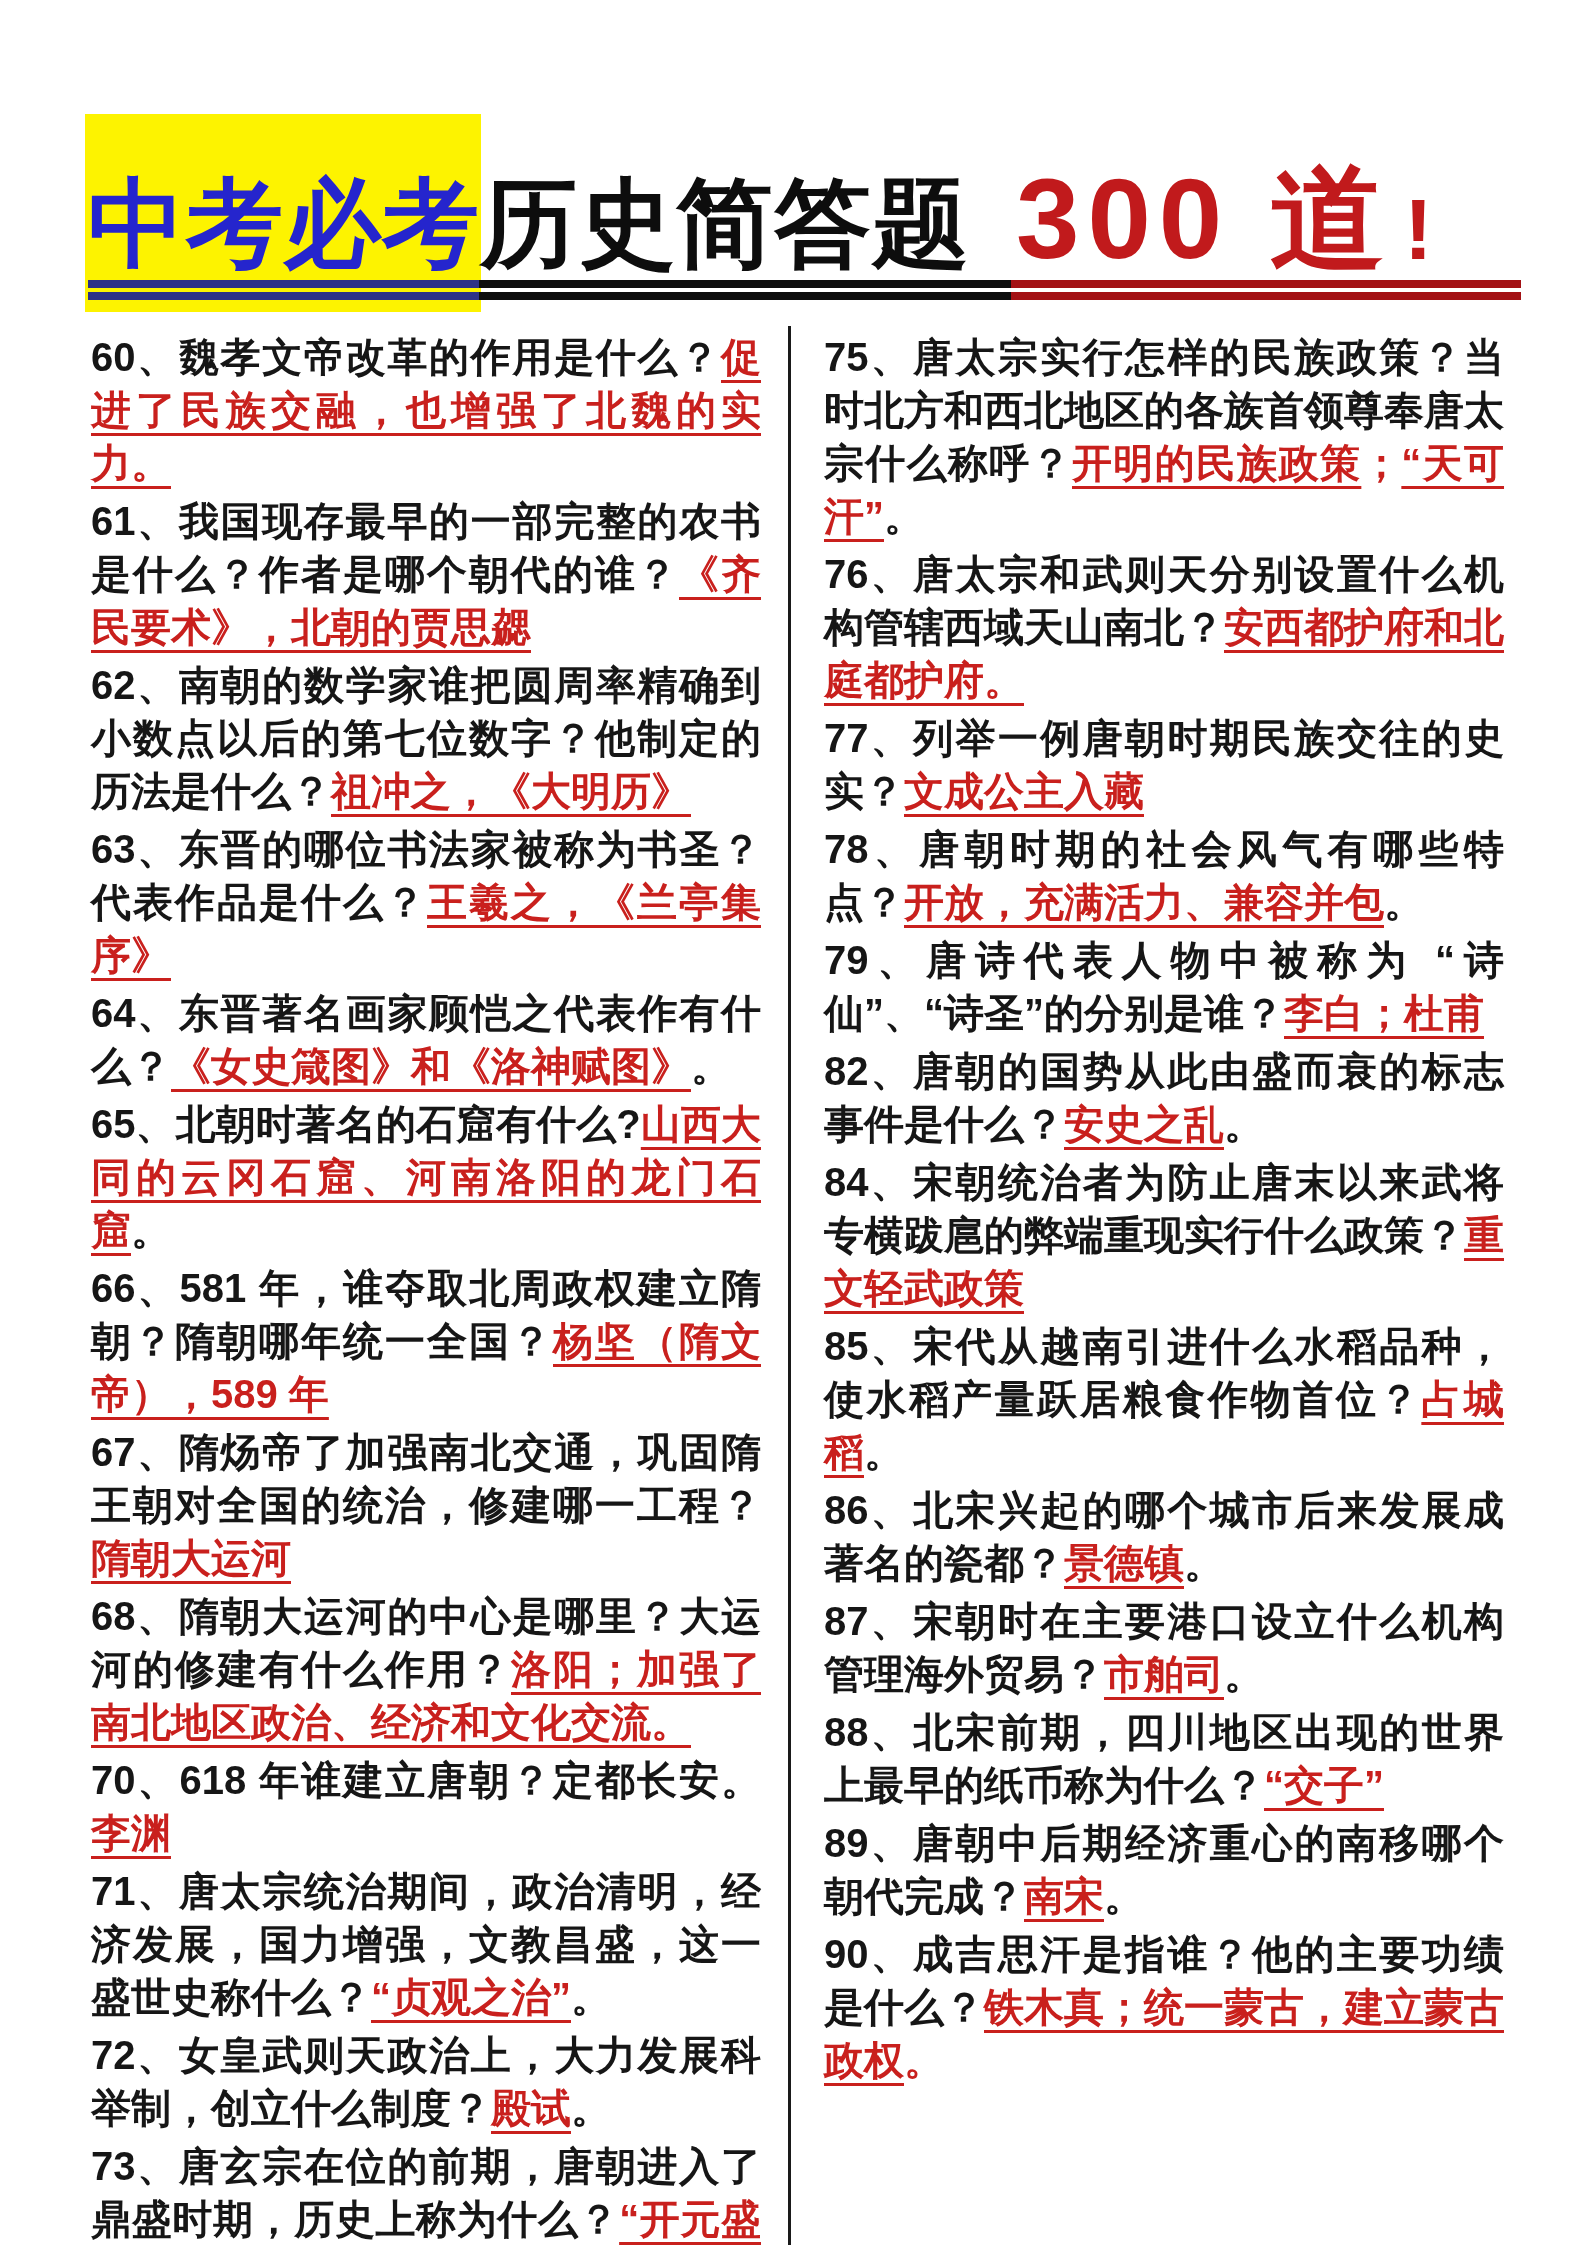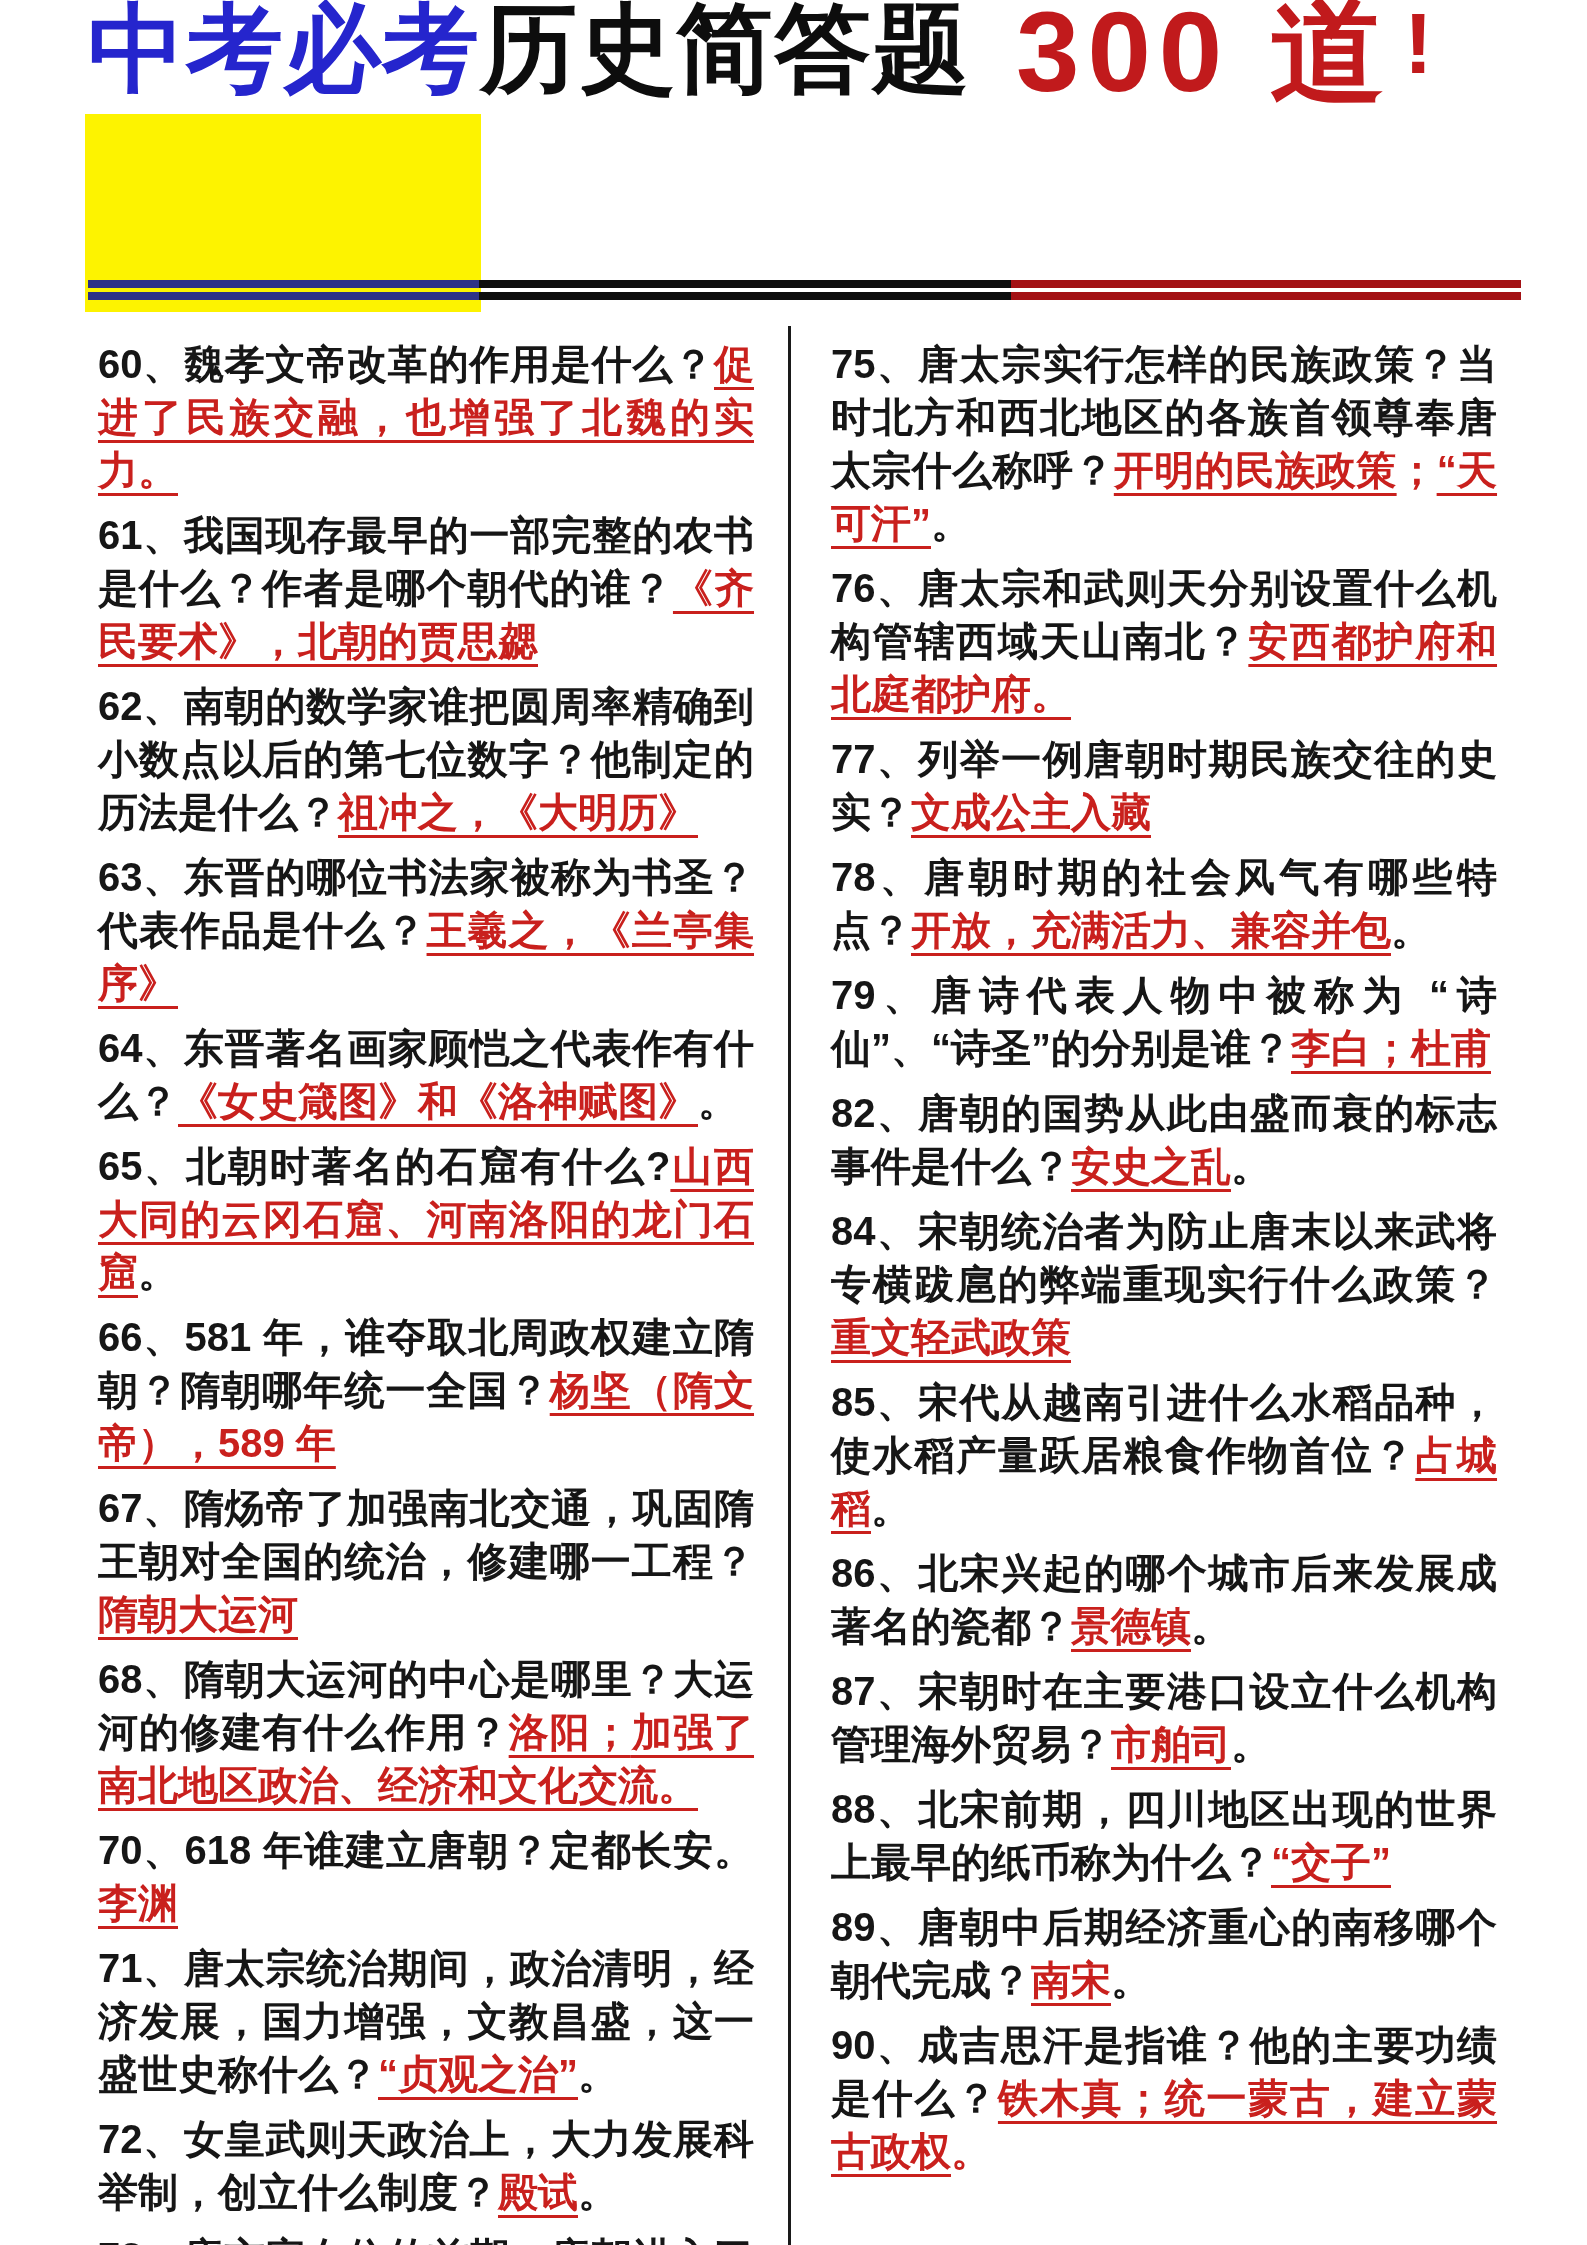--- a/index.html
+++ b/index.html
@@ -23,21 +23,21 @@
   .page{position:relative;width:1587px;height:2245px;overflow:hidden;}
 
   
   .yellow-block{
     position:absolute;left:85px;top:114px;
     width:396px;height:198px;
     background:var(--highlight-bg);
   }
   .title-row{
     position:absolute;left:88px;top:0;height:272px;
-    display:flex;align-items:flex-start;white-space:nowrap;
+    display:flex;align-items:flex-end;white-space:nowrap;
   }
   .t-highlight{
     color:var(--highlight-fg);
     font-size:97px;font-weight:700;line-height:1;
     letter-spacing:1px;
   }
   .t-main{
     color:var(--title-fg);
     font-size:97px;font-weight:700;line-height:1;
     letter-spacing:1px;
@@ -72,21 +72,21 @@
     color:var(--question-black);
     text-align:justify;
   }
   .col-left{width:680px;}
   .col-right{width:690px;}
   .divider{
     width:3px;background:var(--divider);
     margin-left:22px;margin-right:28px;
     align-self:stretch;
   }
-  p.question{margin:12px;}
+  p.question{margin:5px;}
   .seg-question{color:var(--question-black);}
   .seg-plain{color:var(--question-black);}
   .seg-red{color:var(--answer-red);}
   .seg-answer{
     color:var(--answer-red);
     text-decoration:underline;
     text-decoration-thickness:3px;
     text-underline-offset:9px;
   }
 </style>

